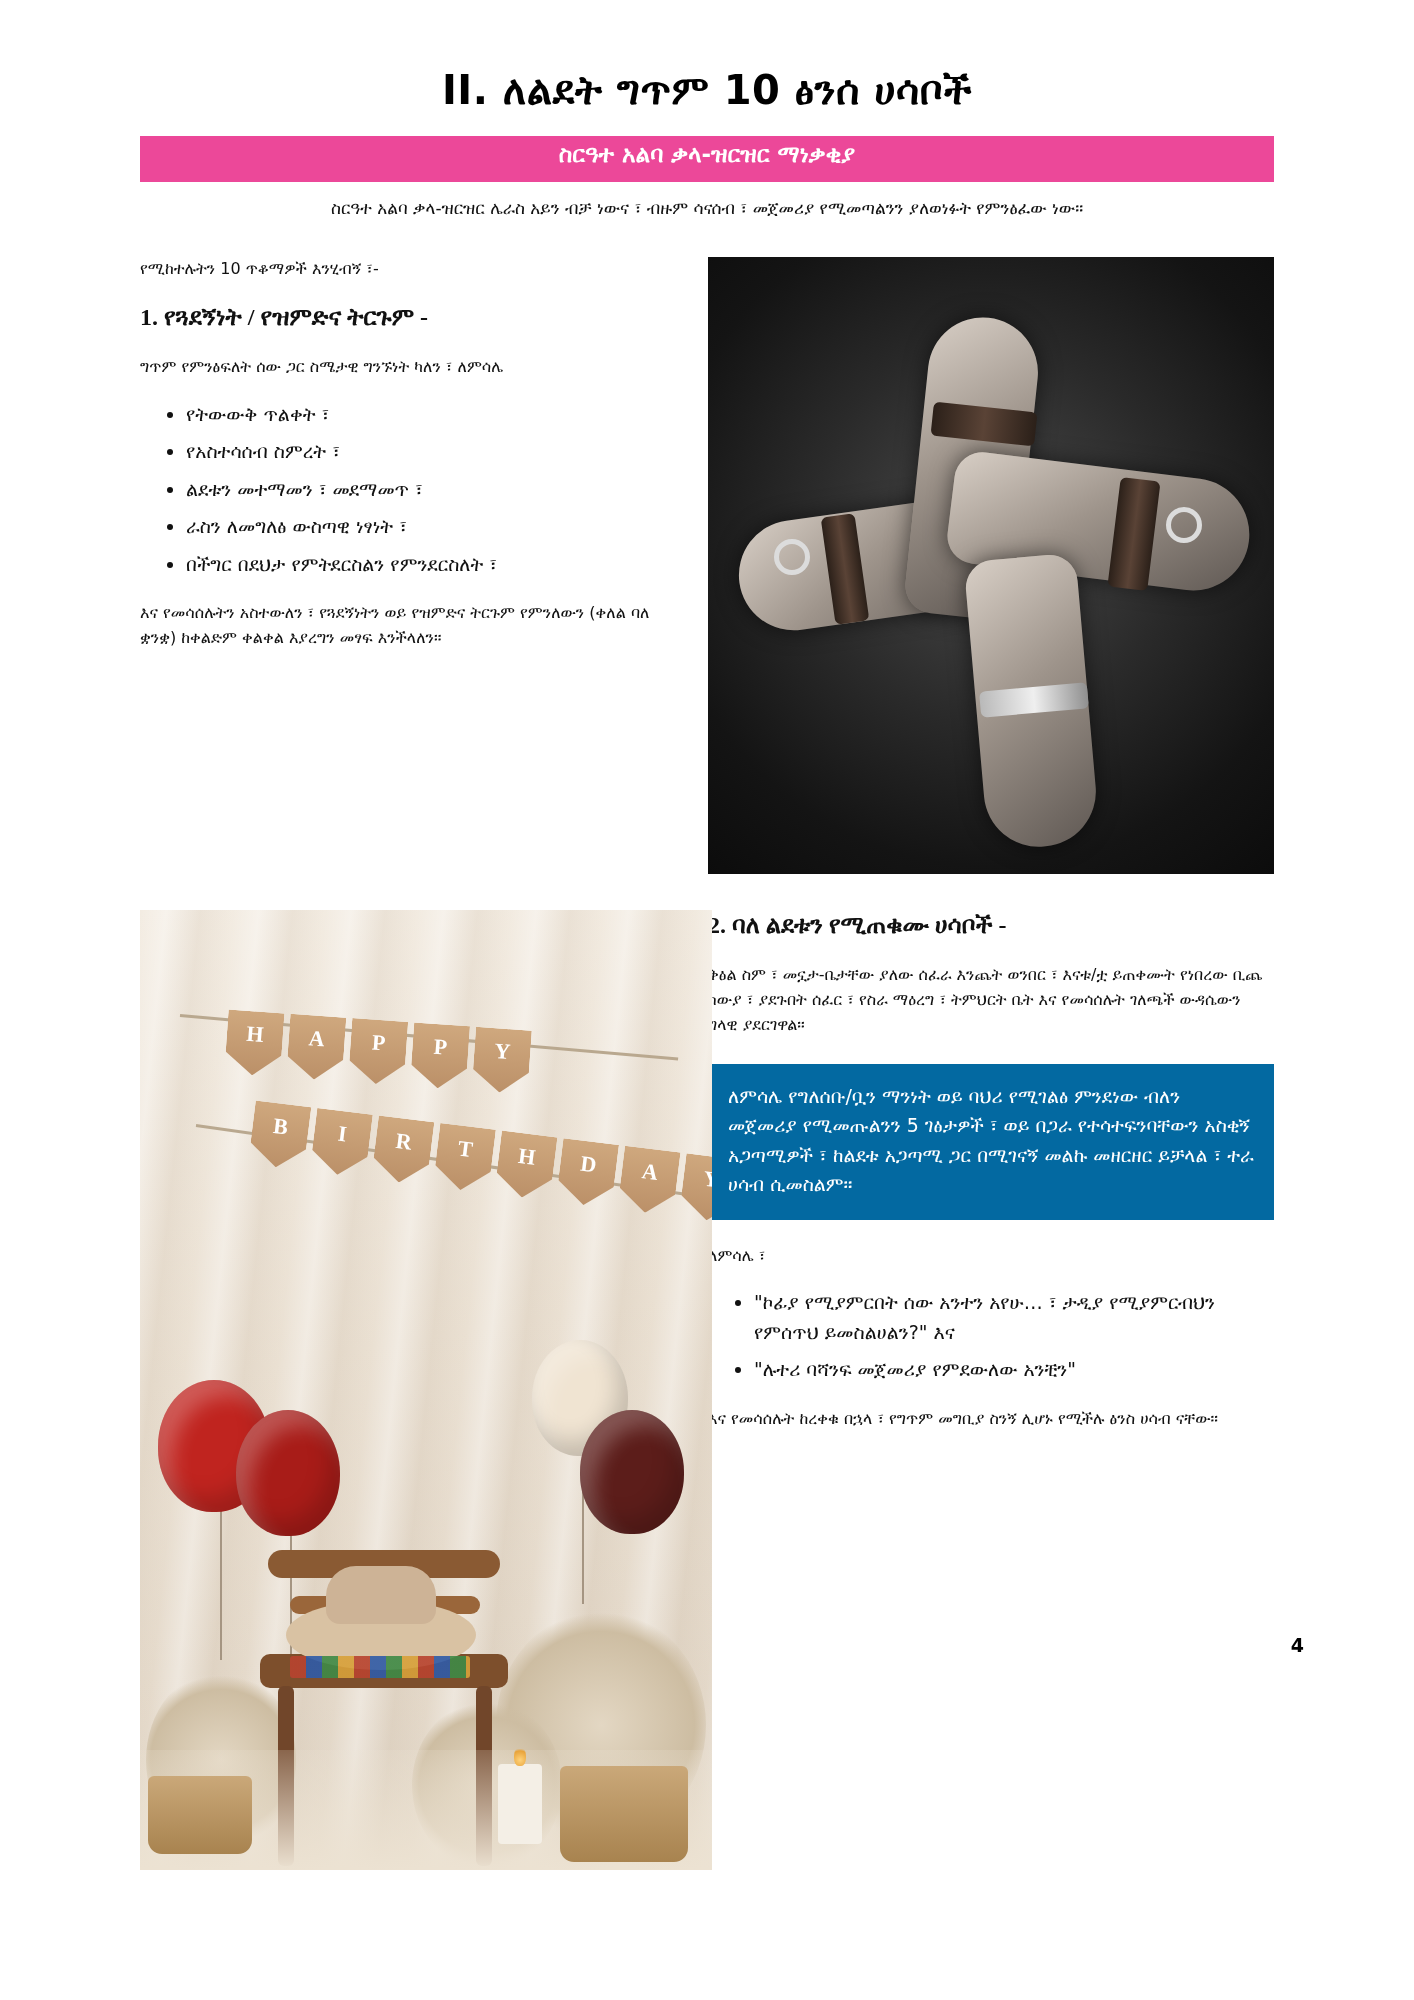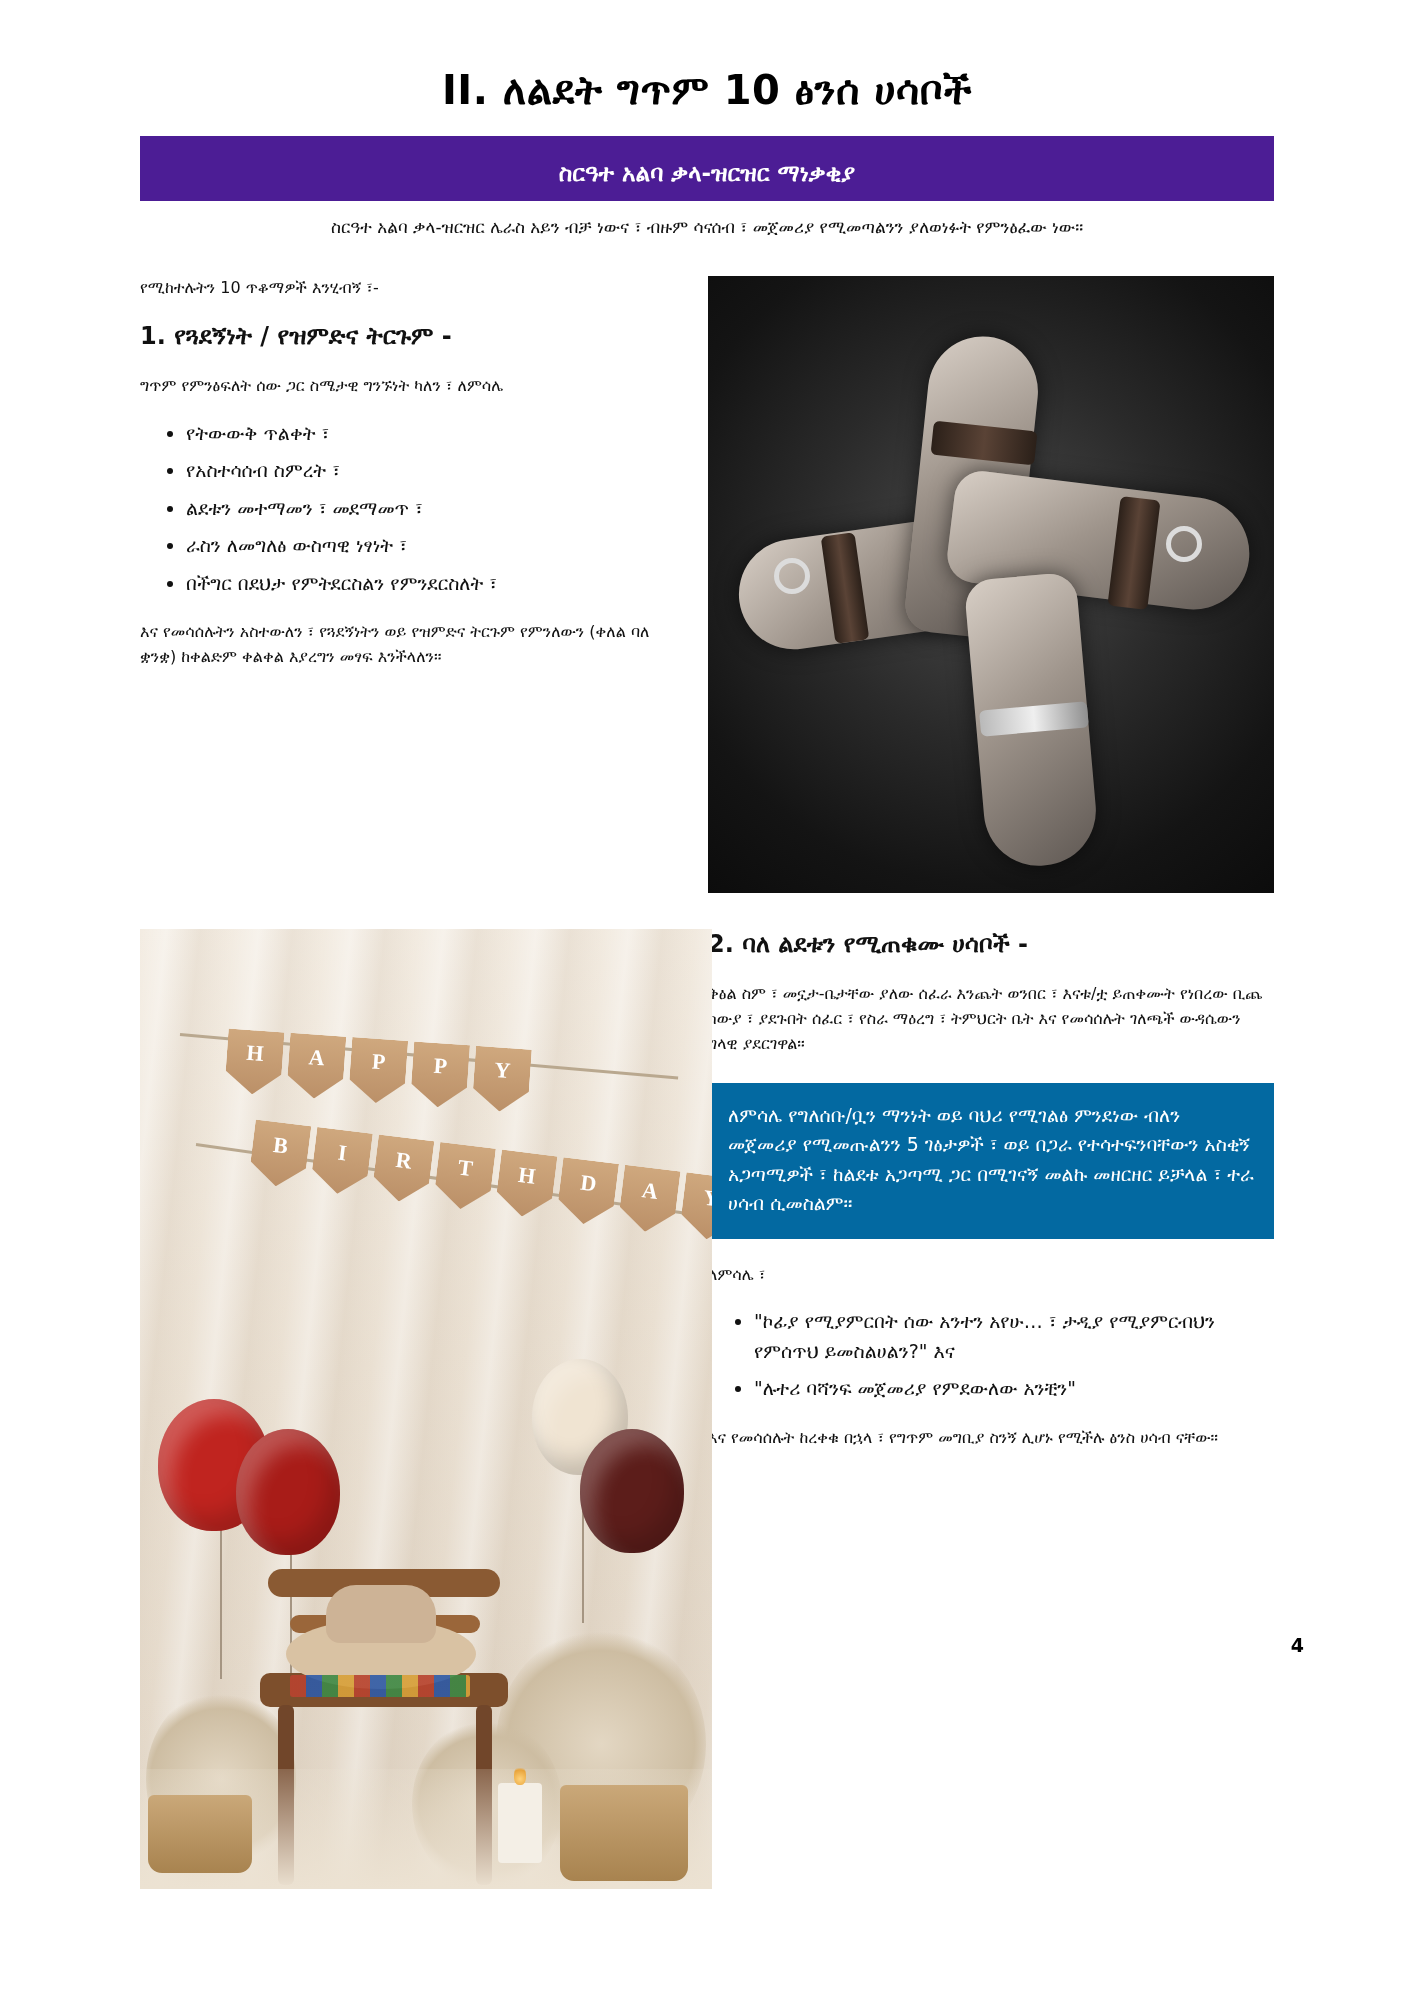--- a/index.html
+++ b/index.html
@@ -35,26 +35,26 @@
     font-size: 40px;
     font-weight: bold;
     letter-spacing: 0.5px;
     line-height: 1.2;
     margin: 0 0 22px 0;
     color: #000000;
   }
 
   
   .red-banner {
-    background: #4c1d95;
+    background: #ec4899;
     color: #ffffff;
     text-align: center;
     font-size: 23px;
     font-weight: bold;
-    padding: 23px 10px 13px 10px;
+    padding: 4px 10px 13px 10px;
     line-height: 1.25;
     box-sizing: border-box;
   }
 
   .intro-line {
     font-size: 17px;
     line-height: 1.5;
     text-align: center;
     margin: 14px 0 0 0;
     color: #111111;
@@ -85,21 +85,21 @@
     margin: 0 0 20px 0;
   }
   p.body.tight { }
 
   h2.section {
     font-size: 24px;
     font-weight: bold;
     margin: 22px 0 22px 0;
     line-height: 1.3;
   }
-  h2.section.first { margin-top: 0; }
+  h2.section.first { margin-top: 0; font-family: Liberation Serif, serif; }
 
   ul.bullets {
     margin: 16px 0 22px 0;
     padding-left: 46px;
   }
   ul.bullets li {
     font-size: 19px;
     line-height: 1.55;
     margin-bottom: 8px;
   }

